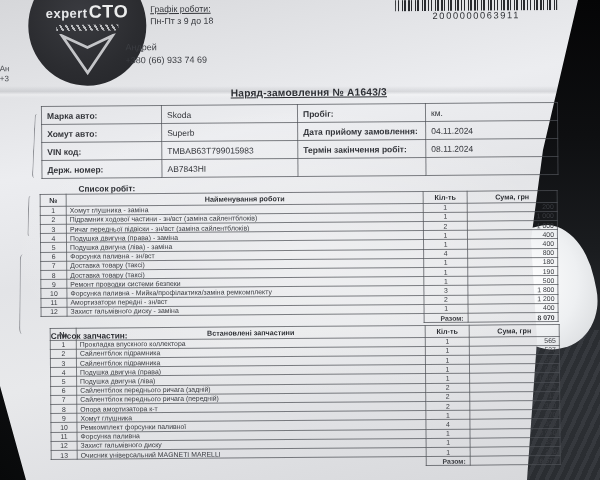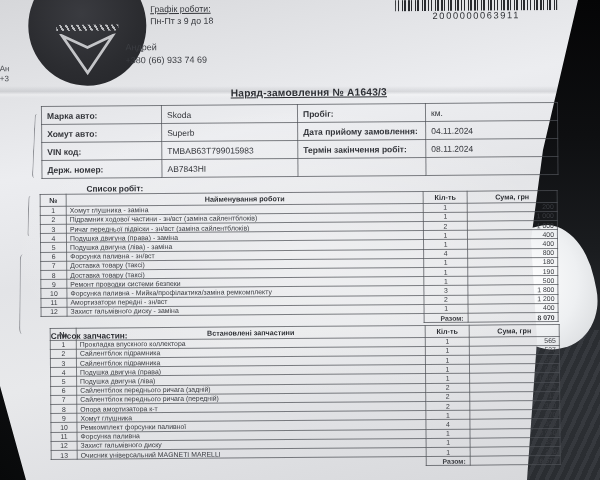--- a/index.html
+++ b/index.html
@@ -59,21 +59,21 @@
     font-size:10.2px; font-weight:bold; text-decoration:underline; color:#2d2f34; letter-spacing:.2px; }
 
   table { border-collapse:collapse; position:absolute; table-layout:fixed; }
   td,th { border:1px solid rgba(78,80,86,.72); overflow:hidden; white-space:nowrap; }
 
   .info-table { left:42px; top:104px; width:516px; font-size:8.5px; color:#34363b; }
   .info-table td { padding:3.5px 5px; height:18px; }
   .info-table .lbl { font-weight:bold; }
 
   .section-label { position:absolute; font-weight:bold; font-size:8.3px; color:#2e3035; }
-  .lbl-works { left:41px; top:182px;padding-left:46px; }
+  .lbl-works { left:33px; top:182px;padding-left:46px; }
   .lbl-parts { left:50px; top:329px; }
 
   .items td { padding:.5px 3px; font-size:6.9px; line-height:7.2px; color:#3a3c41; }
   .items th { padding:1.5px 3px; font-size:7.2px; line-height:7.6px; font-weight:bold; color:#2e3035; text-align:center; }
   .items .c-num { text-align:center; }
   .items .c-qty { text-align:center; }
   .items .c-sum { text-align:right; }
   .works-table { left:40px; top:192px; width:517px; }
   .parts-table { left:49px; top:326px; width:509px; }
   .total-label { font-weight:bold; text-align:right; padding-right:4px !important; }
@@ -88,20 +88,24 @@
 <div class="bg-bottom-left"></div>
 <div class="page-curl"></div>
 
 <div class="paper">
   <div class="fold"></div>
 </div>
 
 <div class="content">
 
   <div class="logo-circle">
+    <div class="logo-words">
+      <span class="logo-w1">expert</span>
+      <span class="logo-w2">СТО</span>
+    </div>
     <div class="logo-band"></div>
     <svg width="58" height="42" viewBox="0 0 64 46">
       <path d="M4 2 L32 15 L60 2 L32 43 Z" fill="none" stroke="#c4c5c8" stroke-width="3"></path>
     </svg>
   </div>
 
   <div class="schedule">
     <div class="schedule-title">Графік роботи:</div>
     <div>Пн-Пт з 9 до 18</div>
   </div>

